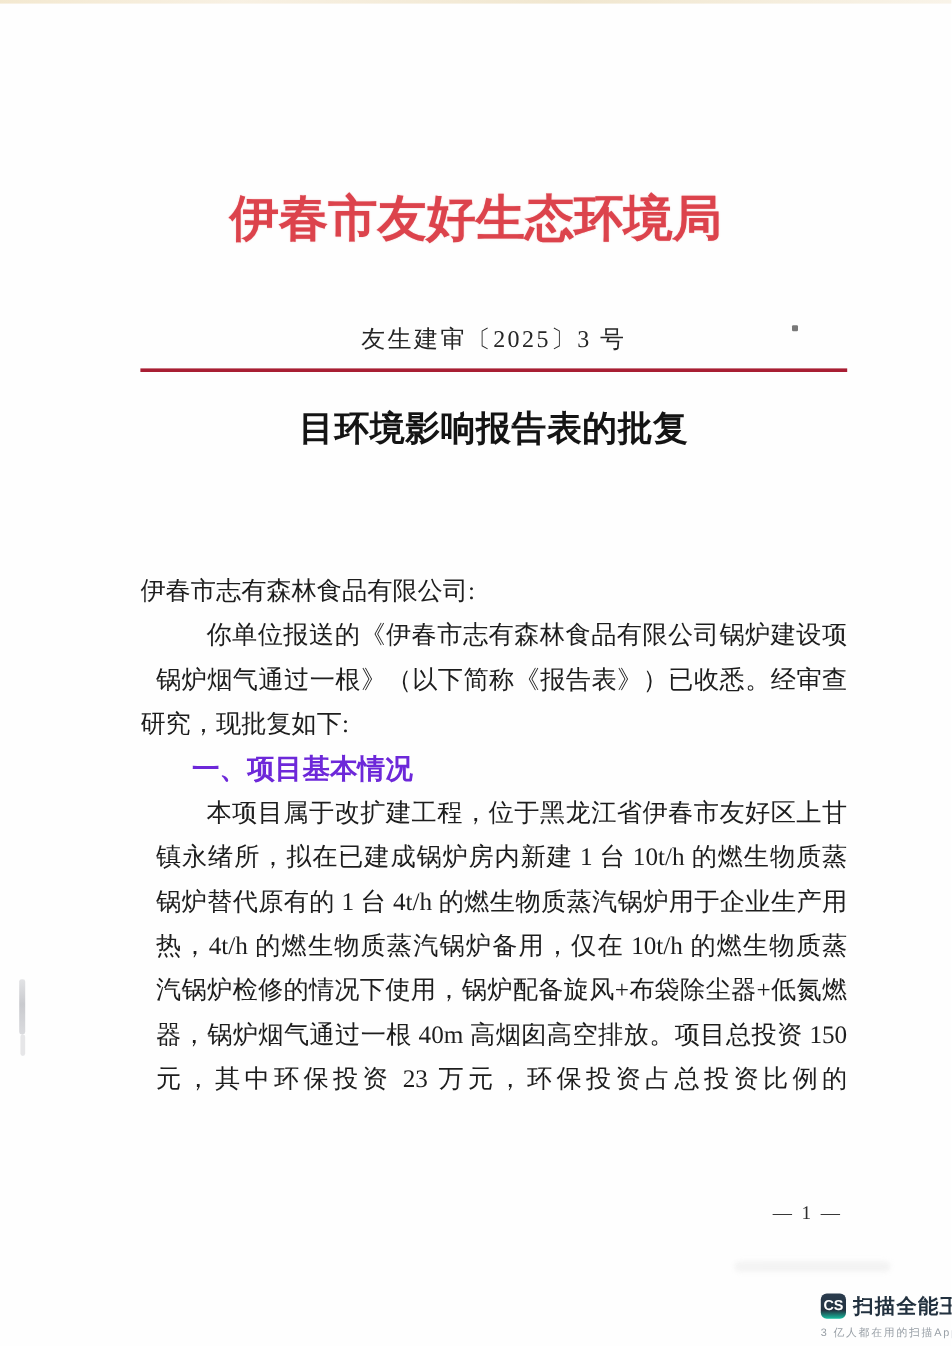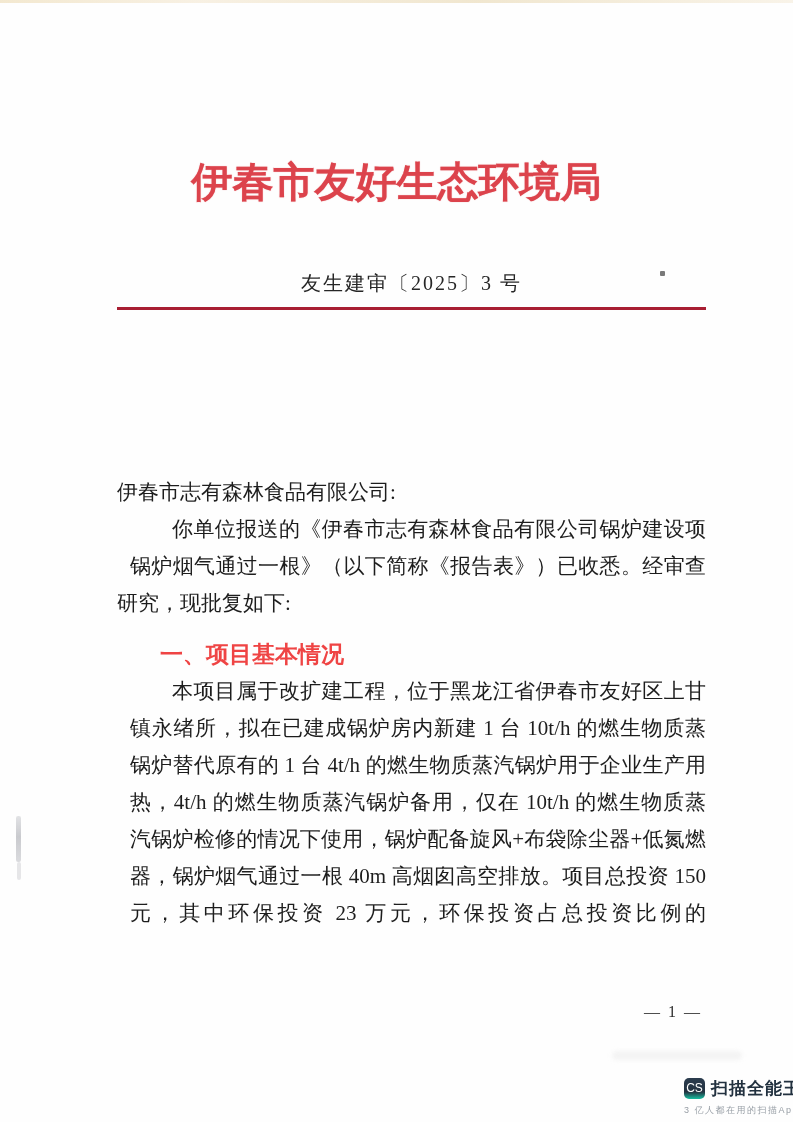--- a/index.html
+++ b/index.html
@@ -86,43 +86,42 @@
     text-align-last:justify;
     -moz-text-align-last:justify;
     text-justify:inter-character;
     margin-left:13px;
   }
   .ln.ind{text-indent:42px;}
   .ln.head{
     font-family:"Liberation Sans", sans-serif;
     font-weight:bold;
     font-size:23px;
-    color:#ef4444;
+    color:#6d28d9;
     text-indent:43px;
-    margin-top:14px;
   }
 
   
   .pageno{
     position:absolute;left:633px;top:1002px;width:80px;
     text-align:center;
     font-size:16px;line-height:20px;
     color:#2e2e2e;letter-spacing:2px;
     white-space:nowrap;
   }
 
   
   .wm{position:absolute;left:684px;top:1077px;}
   .wm-row{display:flex;align-items:center;}
   .wm-badge{
     width:21px;height:21px;border-radius:5px;
     background:linear-gradient(180deg,#2b3c4e 0%,#233240 66%,#17bfa0 100%);
     color:#ffffff;
     font-family:"Liberation Sans", sans-serif;
-    font-weight:normal;font-size:12px;line-height:21px;
+    font-weight:bold;font-size:12px;line-height:21px;
     text-align:center;
     flex:0 0 auto;
   }
   .wm-brand{
     margin-left:6px;
     font-family:"Liberation Sans", sans-serif;
     font-size:17px;font-weight:bold;
     color:#22313f;letter-spacing:1px;
     white-space:nowrap;
   }
@@ -142,20 +141,21 @@
 
   <div class="agency">伊春市友好生态环境局</div>
 
   <div class="docnum">友生建审〔2025〕3 号</div>
 
   <div class="speck"></div>
 
   <div class="rule"></div>
 
   <div class="title">
+    <div>目环境影响报告表的批复</div>
   </div>
 
   <div class="doc-body">
     <div class="ln">伊春市志有森林食品有限公司:</div>
     <div class="ln full ind">你单位报送的《伊春市志有森林食品有限公司锅炉建设项目</div>
     <div class="ln full">锅炉烟气通过一根》（以下简称《报告表》）已收悉。经审查</div>
     <div class="ln">研究，现批复如下:</div>
     <div class="ln head">一、项目基本情况</div>
     <div class="ln full ind">本项目属于改扩建工程，位于黑龙江省伊春市友好区上甘岭</div>
     <div class="ln full">镇永绪所，拟在已建成锅炉房内新建 1 台 10t/h 的燃生物质蒸汽</div>

